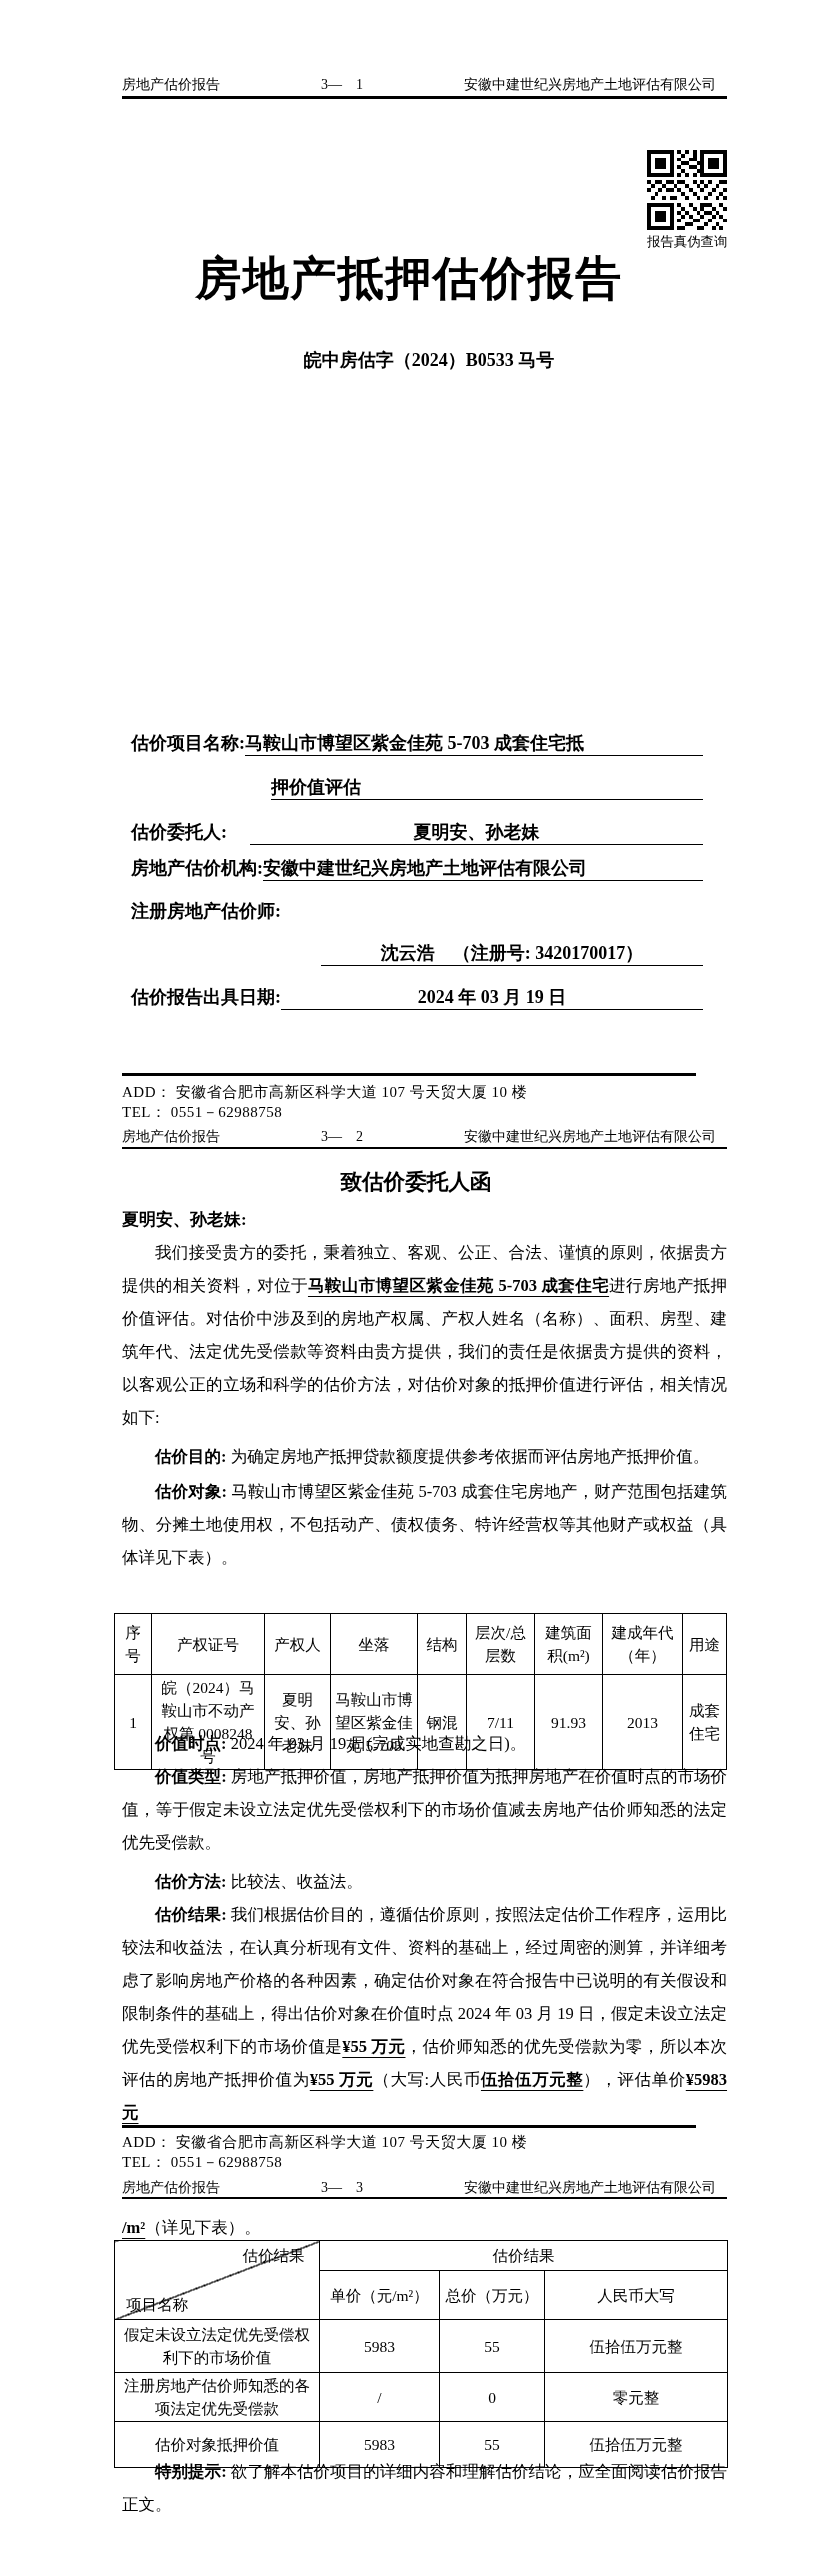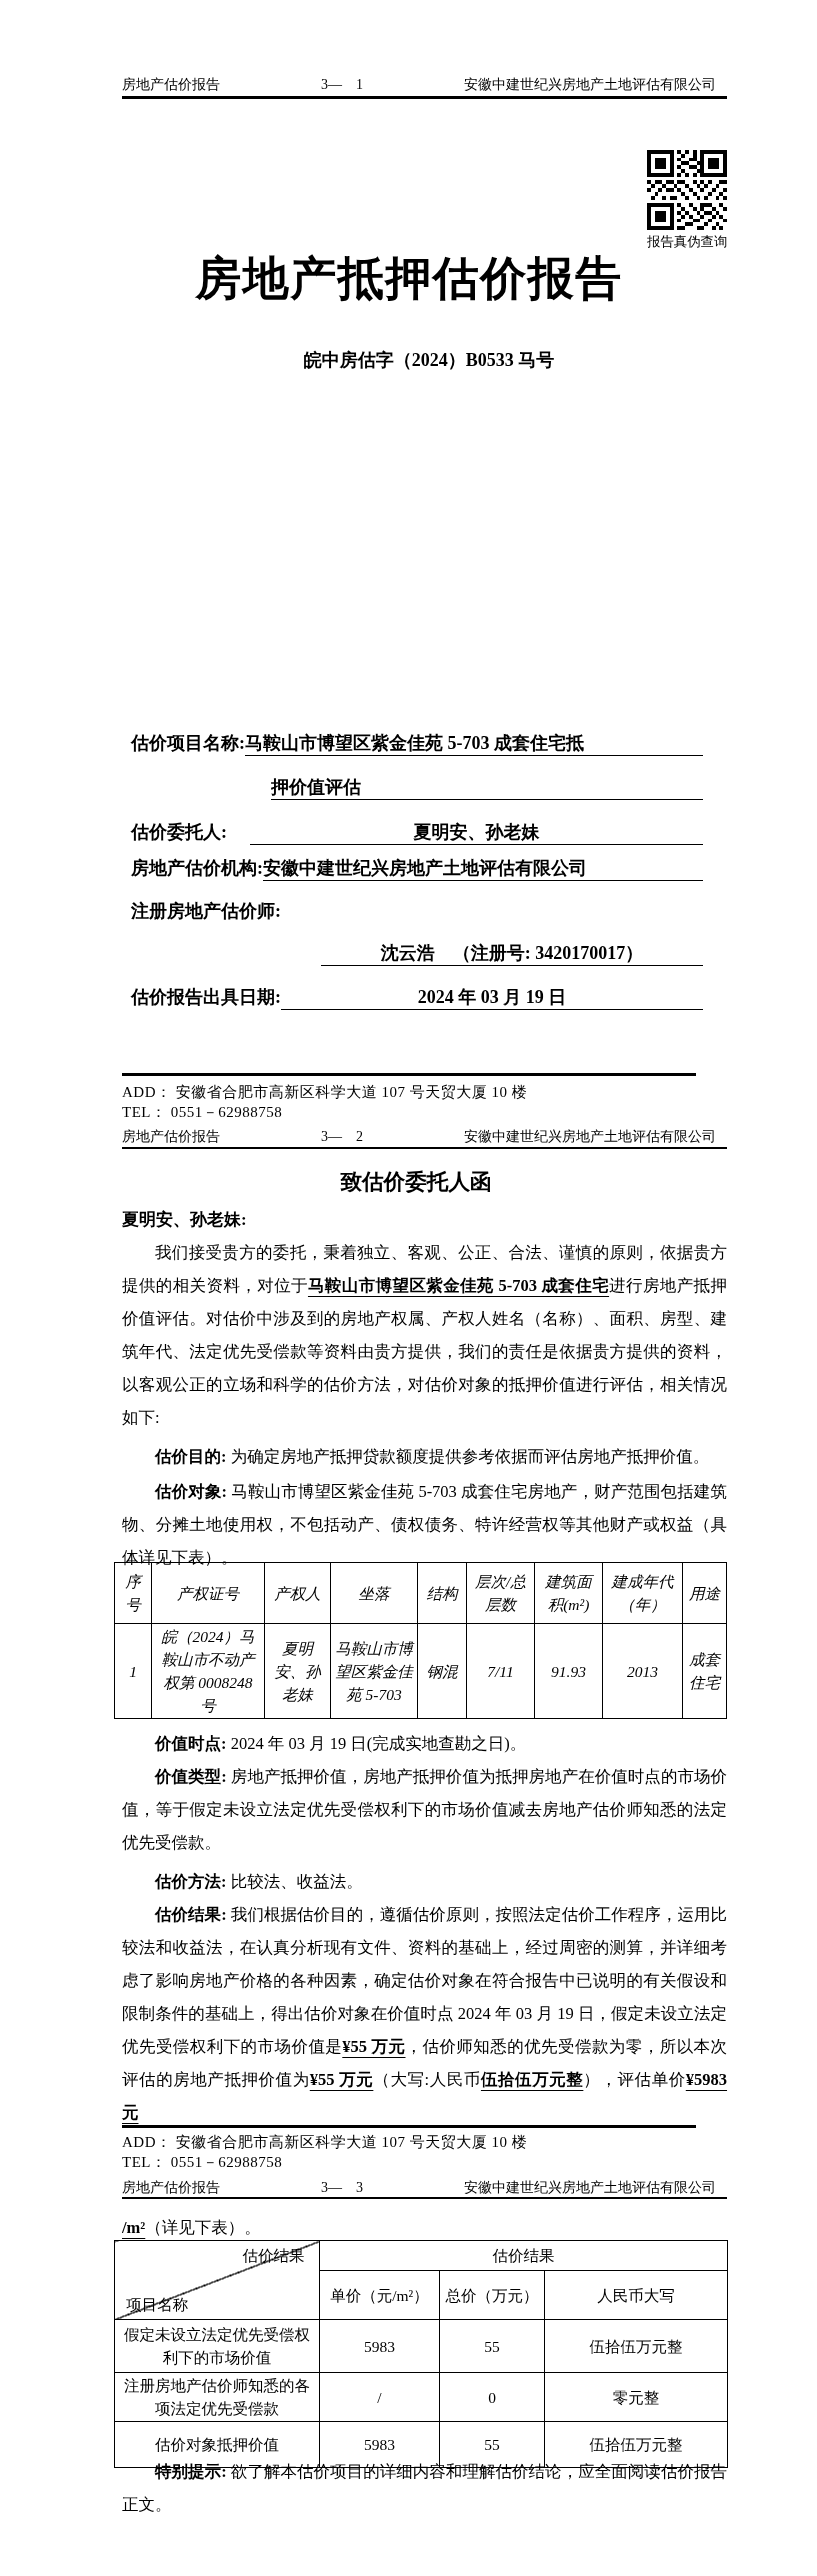--- a/index.html
+++ b/index.html
@@ -149,21 +149,21 @@
 <p class="abs body-par indent" style="top:1440px;">
   <span class="blabel">估价目的:</span>
   <span>为确定房地产抵押贷款额度提供参考依据而评估房地产抵押价值。</span>
 </p>
 
 <p class="abs body-par indent" style="top:1475px;">
   <span class="blabel">估价对象:</span>
   <span>马鞍山市博望区紫金佳苑 5-703 成套住宅房地产，财产范围包括建筑物、分摊土地使用权，不包括动产、债权债务、特许经营权等其他财产或权益（具体详见下表）。</span>
 </p>
 
-<div class="abs tbl-wrap" style="top:1562px;font-style:italic;">
+<div class="abs tbl-wrap" style="top:1613px;">
   <table class="t1">
     <colgroup>
       <col style="width:37px">
         <col style="width:113px">
         <col style="width:66px">
         <col style="width:87px">
       <col style="width:49px">
         <col style="width:68px">
         <col style="width:68px">
         <col style="width:80px">

